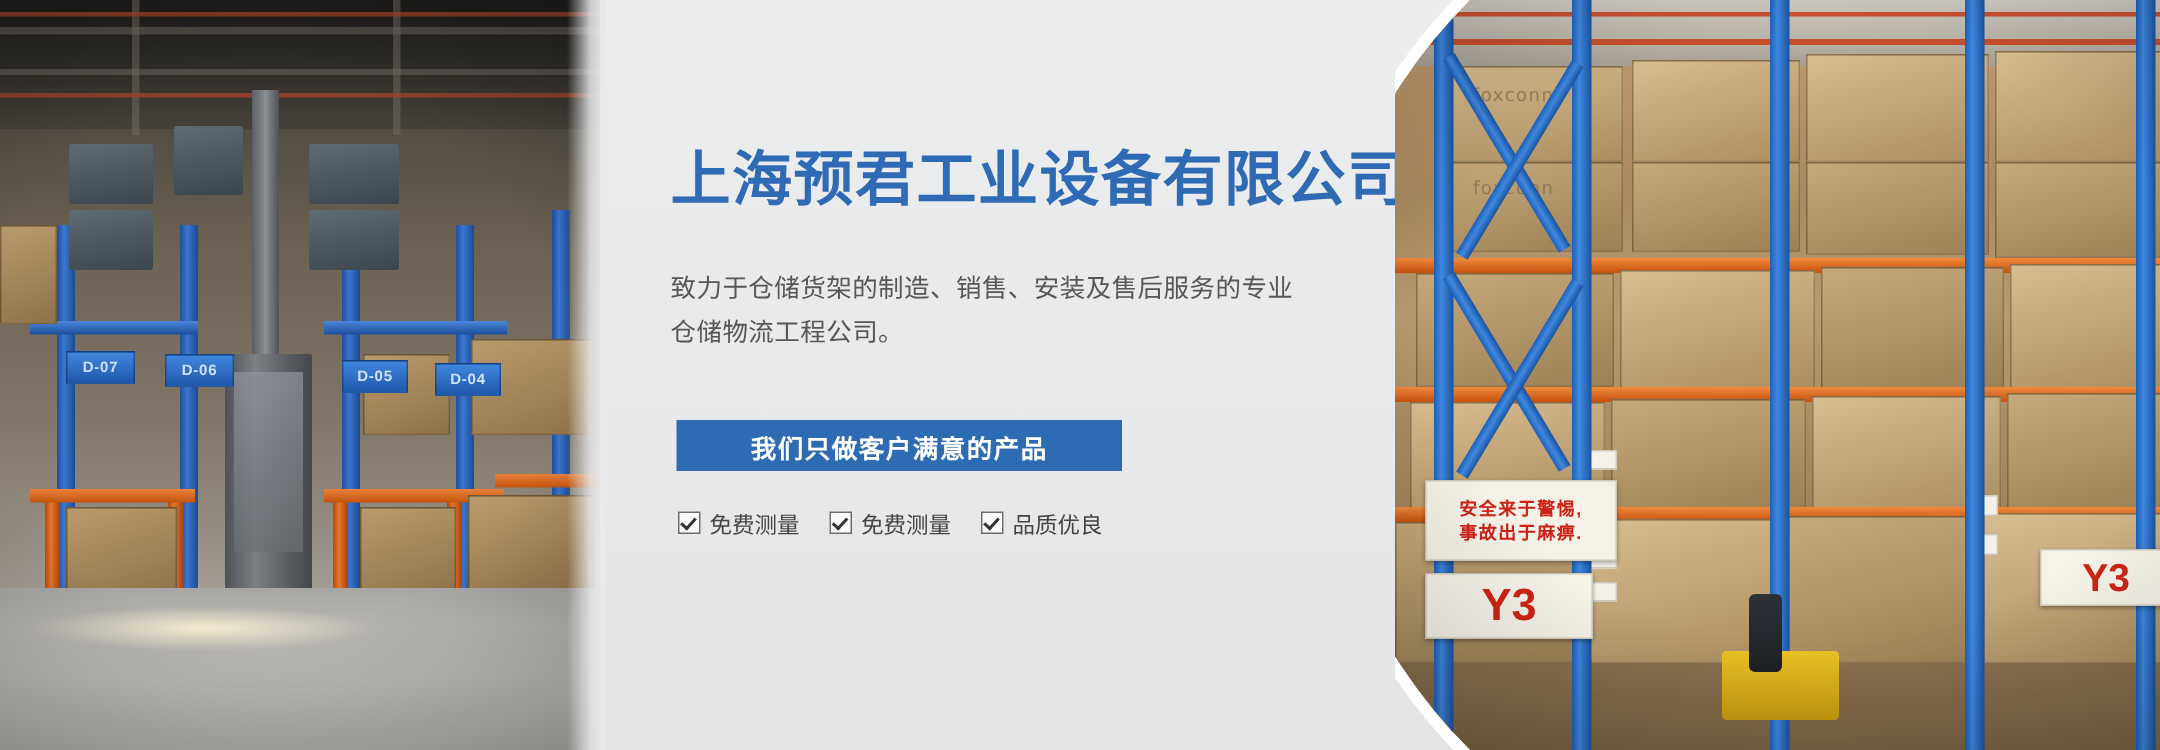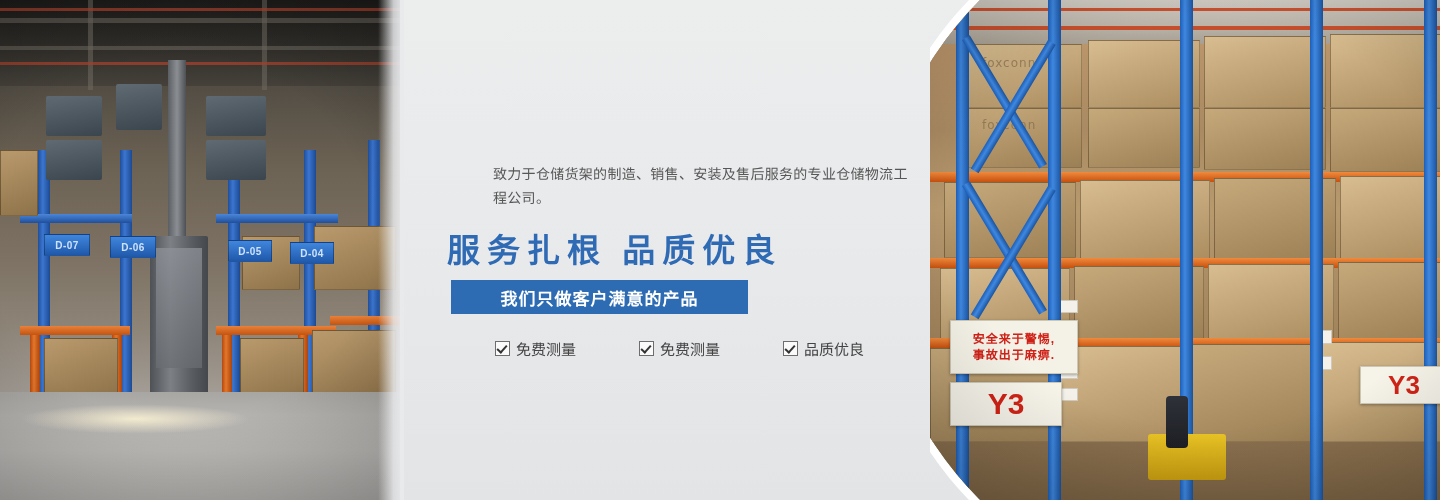--- a/index.html
+++ b/index.html
@@ -150,43 +150,43 @@
   .content{
     position:absolute;left:447px;top:0;width:470px;height:500px;
   }
   .title{
     position:absolute;left:0;top:100px;
     font-size:40px;font-weight:bold;color:#2f6ab5;
     letter-spacing:1px;line-height:1;white-space:nowrap;
     font-family:"Liberation Sans","DejaVu Sans",sans-serif;
   }
   .subtitle{
-    position:absolute;left:0;top:162px;width:418px;
-    font-size:14px;color:#575757;line-height:1.72;letter-spacing:.3px;margin-left:46px;
+    position:absolute;left:0;top:178px;width:418px;
+    font-size:17px;color:#575757;line-height:1.72;letter-spacing:.3px;
   }
   .slogan{
     position:absolute;left:0;top:224px;
     font-size:33px;font-weight:bold;color:#2f6ab5;
     letter-spacing:7px;white-space:nowrap;
     font-family:"Liberation Serif","DejaVu Serif",serif;
   }
   .cta{
     position:absolute;left:4px;top:280px;width:297px;height:34px;
     background:#2d6cb3;
     display:flex;align-items:center;justify-content:center;
     color:#ffffff;font-size:17px;font-weight:bold;letter-spacing:1px;
     border:none;cursor:pointer;
   }
   .features{
     position:absolute;left:5px;top:338px;
     display:flex;align-items:center;gap:20px;
   }
   .feat{
     display:flex;align-items:center;gap:6px;
-    font-size:15px;color:#444;white-space:nowrap;margin-left:43px;
+    font-size:15px;color:#444;white-space:nowrap;
   }
   .chk{
     display:inline-block;width:13px;height:13px;
     border:1px solid #6d6d6d;background:#fafafa;
     position:relative;flex:0 0 auto;
   }
   .chk:after{
     content:"";position:absolute;left:3px;top:1px;
     width:4px;height:8px;border:solid #333;border-width:0 2px 2px 0;
     transform:rotate(42deg);
@@ -251,22 +251,22 @@
     <div class="aisle-label" style="left:228px;top:240px;width:42px;height:20px;">D-05</div>
     <div class="aisle-label" style="left:290px;top:242px;width:42px;height:20px;">D-04</div>
 
     <div class="lp-floor"></div>
     <div class="lp-floor-glow"></div>
     <div class="lp-vign"></div>
   </div>
   <div class="left-fade"></div>
 
   <div class="content">
+    <div class="title">上海预君工业设备有限公司</div>
     <div class="subtitle">致力于仓储货架的制造、销售、安装及售后服务的专业仓储物流工程公司。</div>
-    <div class="slogan">服务扎根 品质优良</div>
 
     <button class="cta" type="button">我们只做客户满意的产品</button>
 
     <div class="features">
       <div class="feat">
         <span class="chk"></span>
         <span>免费测量</span>
       </div>
       <div class="feat">
         <span class="chk"></span>

